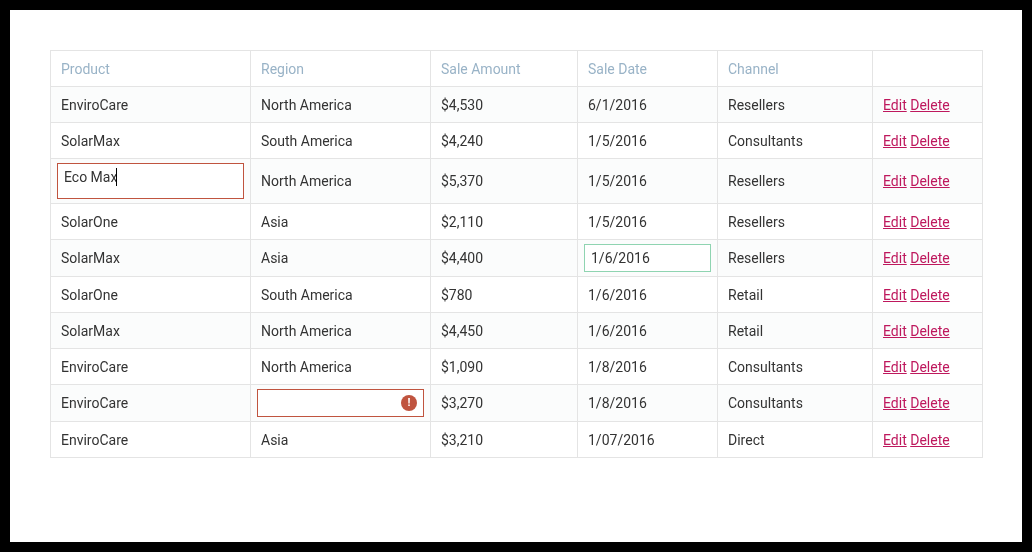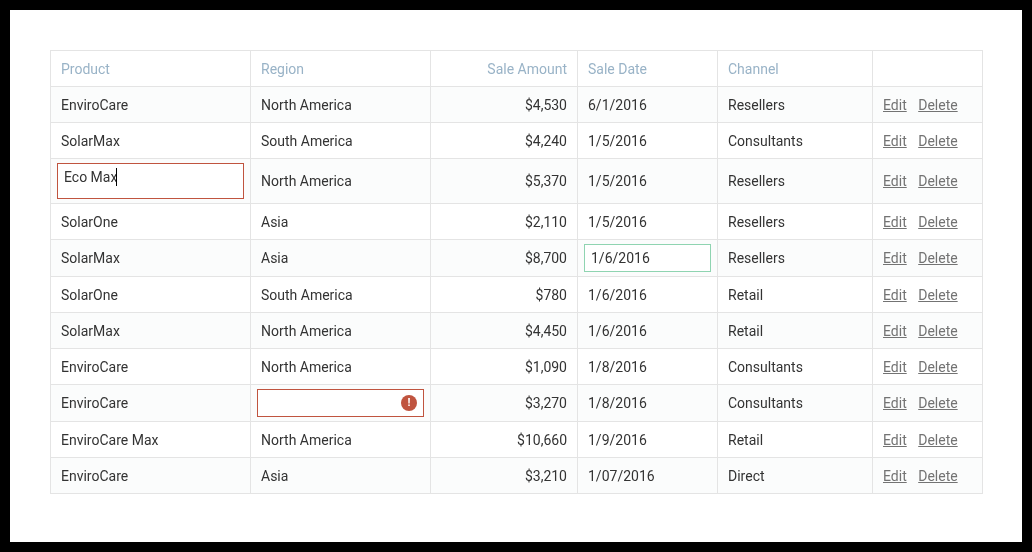--- a/index.html
+++ b/index.html
@@ -39,31 +39,31 @@
     }
     th {
       background: #fff;
       color: #99b3c7;
       font-weight: 400;
       font-size: 14px;
       margin-top: 23px;
     }
     tr:nth-child(odd) td { background: #fbfcfc; }
     tr:nth-child(even) td { background: #fff; }
-    th.right, td.right { text-align: right; }
+    th.right, td.right { }
     .actions {
       text-align: left;
     }
     .action-link {
-      color: #737373;
+      color: #be185d;
       text-decoration: underline;
       cursor: pointer;
       font-size: 14px;
     }
-    .action-link + .action-link { margin-left: 8px; }
+    .action-link + .action-link { margin-left: 0; }
     .edit-box {
       border: 1px solid #c0543f;
       height: 36px;
       line-height: 26px;
       padding: 0 6px;
       margin: 0 -4px;
       background: #fff;
       position: relative;
     }
     .edit-box::after {
@@ -191,21 +191,21 @@
         <td>Resellers</td>
         <td class="actions">
           <span class="action-link">Edit</span>
           <span class="action-link">Delete</span>
         </td>
       </tr>
 
       <tr>
         <td>SolarMax</td>
         <td>Asia</td>
-        <td class="right">$8,700</td>
+        <td class="right">$4,400</td>
         <td class="valid">
           <div class="valid-box">
             <span>1/6/2016</span>
           </div>
         </td>
         <td>Resellers</td>
         <td class="actions">
           <span class="action-link">Edit</span>
           <span class="action-link">Delete</span>
         </td>
@@ -257,31 +257,20 @@
         </td>
         <td class="right">$3,270</td>
         <td>1/8/2016</td>
         <td>Consultants</td>
         <td class="actions">
           <span class="action-link">Edit</span>
           <span class="action-link">Delete</span>
         </td>
       </tr>
 
-      <tr>
-        <td>EnviroCare Max</td>
-        <td>North America</td>
-        <td class="right">$10,660</td>
-        <td>1/9/2016</td>
-        <td>Retail</td>
-        <td class="actions">
-          <span class="action-link">Edit</span>
-          <span class="action-link">Delete</span>
-        </td>
-      </tr>
 
       <tr>
         <td>EnviroCare</td>
         <td>Asia</td>
         <td class="right">$3,210</td>
         <td>1/07/2016</td>
         <td>Direct</td>
         <td class="actions">
           <span class="action-link">Edit</span>
           <span class="action-link">Delete</span>

